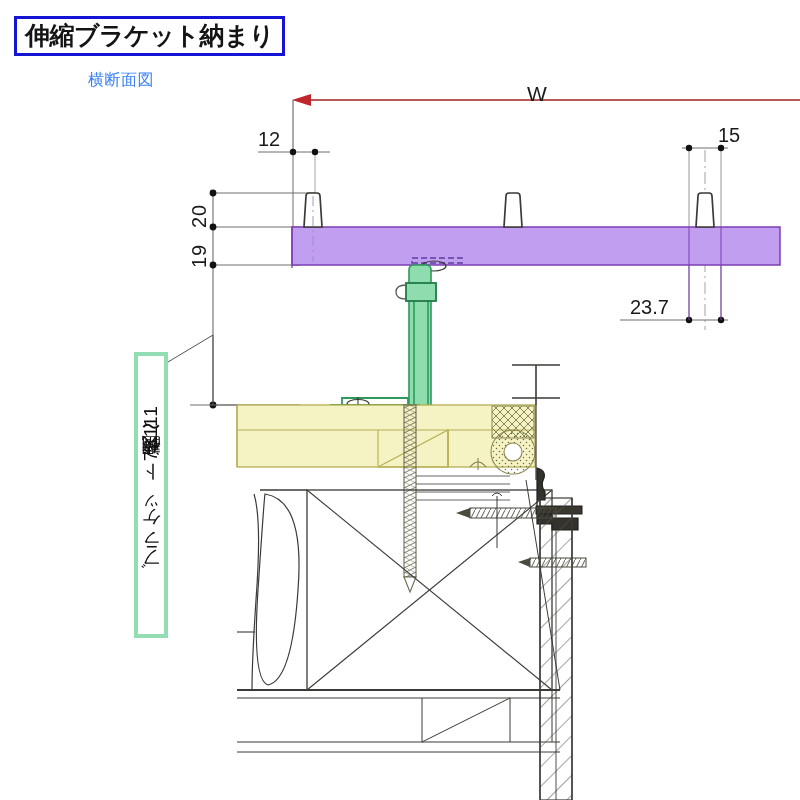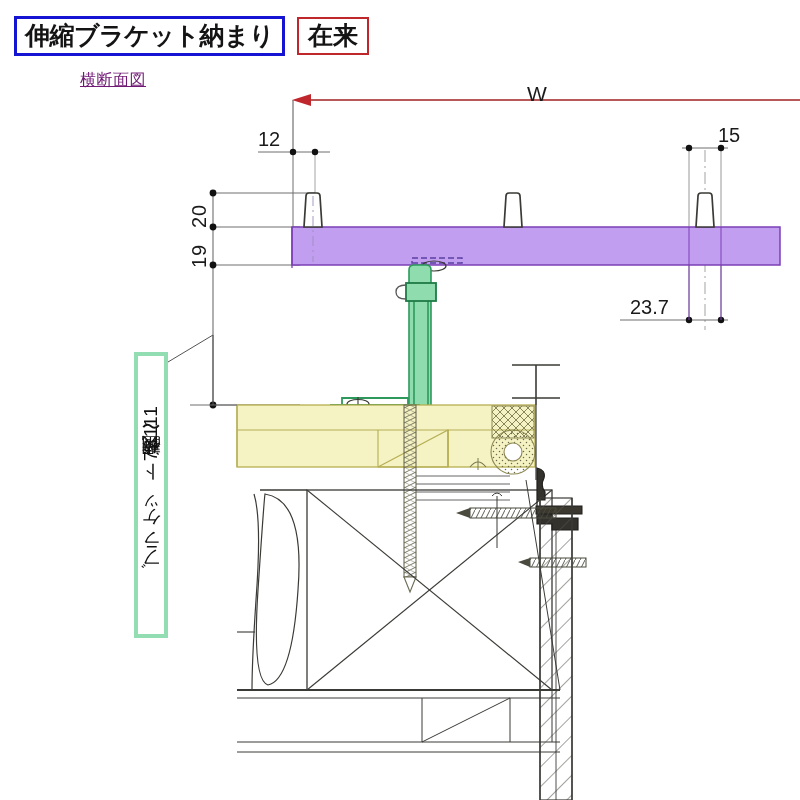--- a/index.html
+++ b/index.html
@@ -46,27 +46,26 @@
     font-size: 25px;
     font-weight: bold;
     line-height: 1.05;
     color: #141414;
     white-space: nowrap;
     background: #fff;
     align-self: center;
   }
   .subtitle {
     position: absolute;
-    left: 80px;
+    left: 88px;
     top: 70px;
     font-size: 16px;
-    color: #701a75;
+    color: #3b82f6;
     letter-spacing: 0.5px;
     white-space: nowrap;
-    text-decoration: underline;
   }
   
   .footnote {
     position: absolute;
     left: 18px;
     top: 762px;
     font-size: 17px;
     color: #1d1d1d;
     white-space: nowrap;
   }
@@ -121,21 +120,20 @@
   }
   svg { position: absolute; left: 0; top: 0; }
 </style>
 </head>
 <body>
 
 <div id="stage">
 
   <div class="title-row">
     <div class="title-main">伸縮ブラケット納まり</div>
-    <div class="title-tag">在来</div>
   </div>
   <div class="subtitle">横断面図</div>
 
   <svg width="800" height="800" viewBox="0 0 800 800">
 
     <defs>
 
       <pattern id="wallHatch" patternUnits="userSpaceOnUse" width="14" height="14" patternTransform="rotate(45)">
         <line x1="0" y1="0" x2="0" y2="14" stroke="#55544e" stroke-width="1.1"></line>
       </pattern>

